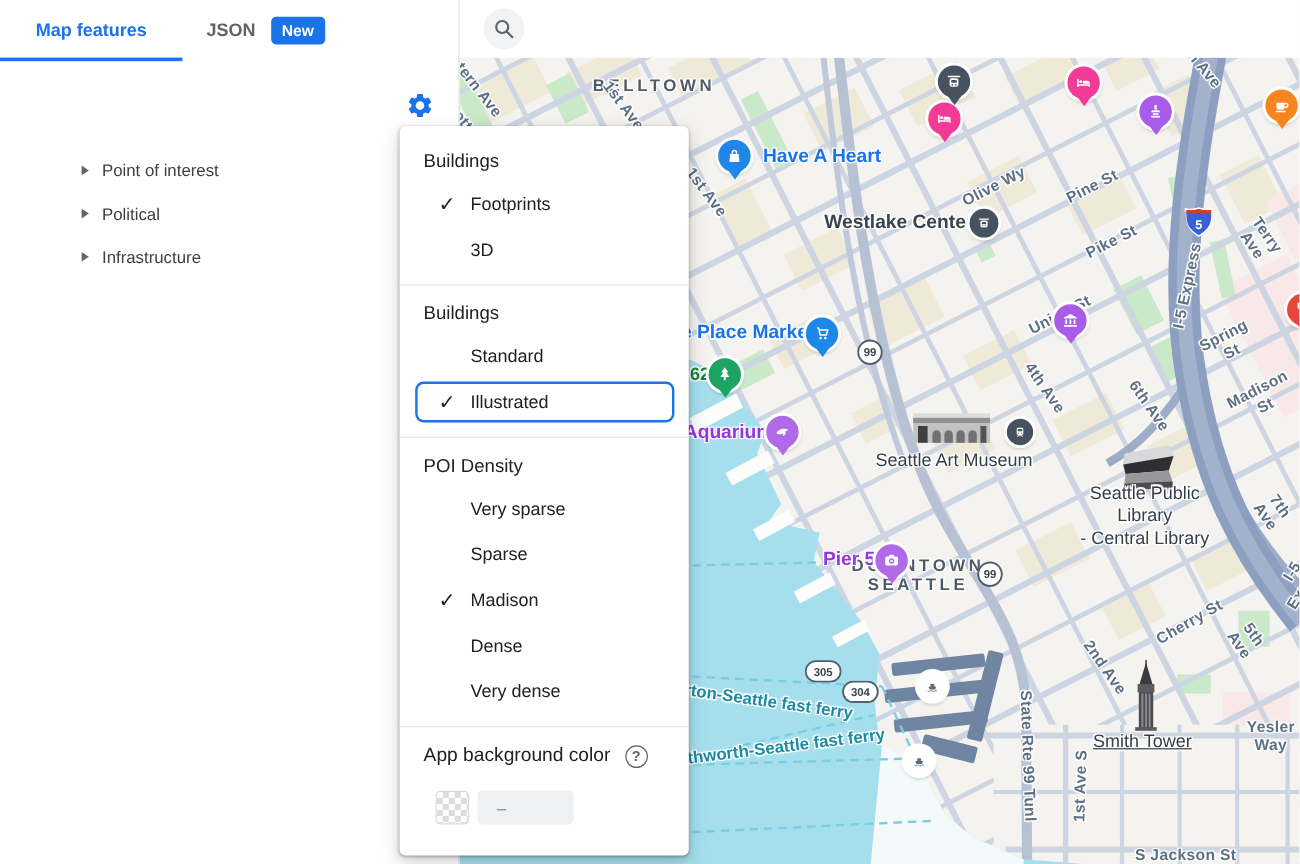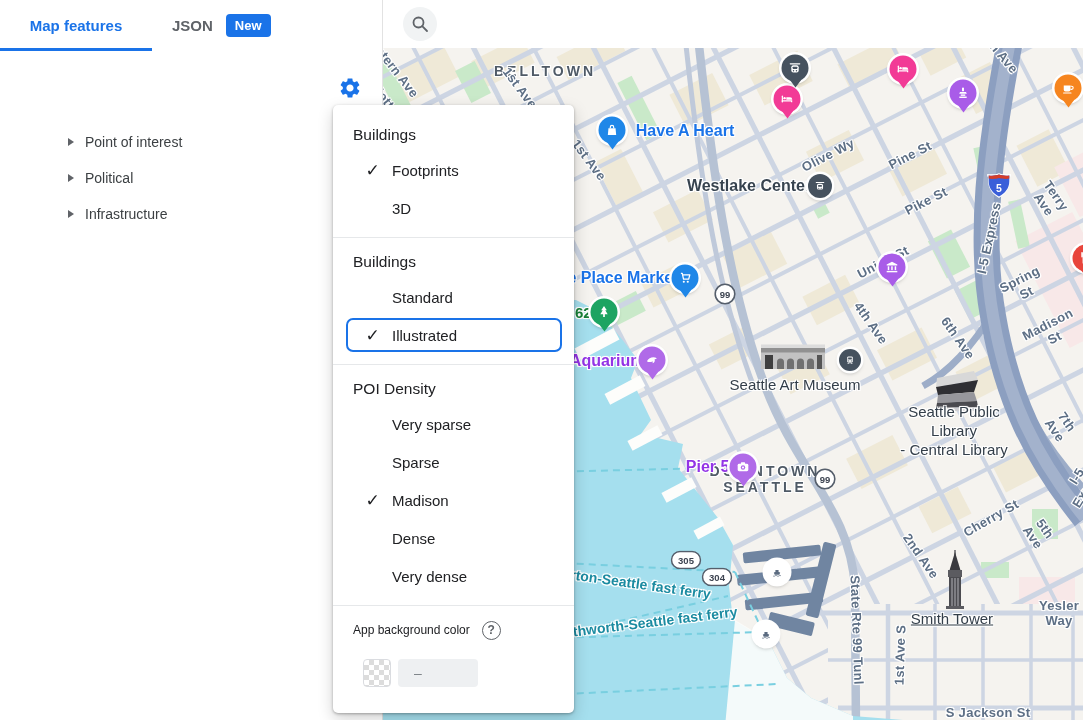--- a/index.html
+++ b/index.html
@@ -68,21 +68,21 @@
     box-shadow:0 1px 3px rgba(0,0,0,.3), 0 6px 16px rgba(0,0,0,.18); padding-top:6px; }
   .p-title { height:32px; line-height:32px; padding-left:20px; font-size:15.5px; color:#202124; margin-top:8px; }
   .p-item { position:relative; height:38px; display:flex; align-items:center; padding-left:30px;
     gap:10px; cursor:pointer; }
   .p-check { width:19px; font-size:17px; color:#202124; text-align:center; }
   .p-item-label { font-size:15px; color:#202124; }
   .focus-ring { position:absolute; left:13px; right:12px; top:2px; bottom:2px;
     border:2px solid #1a73e8; border-radius:7px; pointer-events:none; }
   .p-div { border-top:1px solid #e6e8ea; margin-top:10px; }
   .p-bgrow { display:flex; align-items:center; gap:12px; padding-left:20px; margin-top:8px; height:32px; }
-  .p-bgrow .bg-label { font-size:12px; color:#202124; }
+  .p-bgrow .bg-label { font-size:16px; color:#202124; }
   .help-icon { width:19px; height:19px; border-radius:50%; border:1.6px solid #5f6368; color:#5f6368;
     font-size:12px; font-weight:bold; display:flex; align-items:center; justify-content:center; cursor:pointer; }
   .swatch-row { display:flex; align-items:center; gap:7px; padding-left:30px; margin-top:13px; }
   .checker { width:28px; height:28px; border-radius:4px; border:1px solid #dadce0; cursor:pointer;
     background-image:linear-gradient(45deg,#dcdcdc 25%,transparent 25%,transparent 75%,#dcdcdc 75%),
       linear-gradient(45deg,#dcdcdc 25%,#fff 25%,#fff 75%,#dcdcdc 75%);
     background-size:10px 10px; background-position:0 0,5px 5px; }
   .color-box { width:80px; height:28px; border-radius:4px; background:#eef0f2; color:#80868b;
     font-size:14px; display:flex; align-items:center; padding-left:16px; cursor:text; }
 </style>

